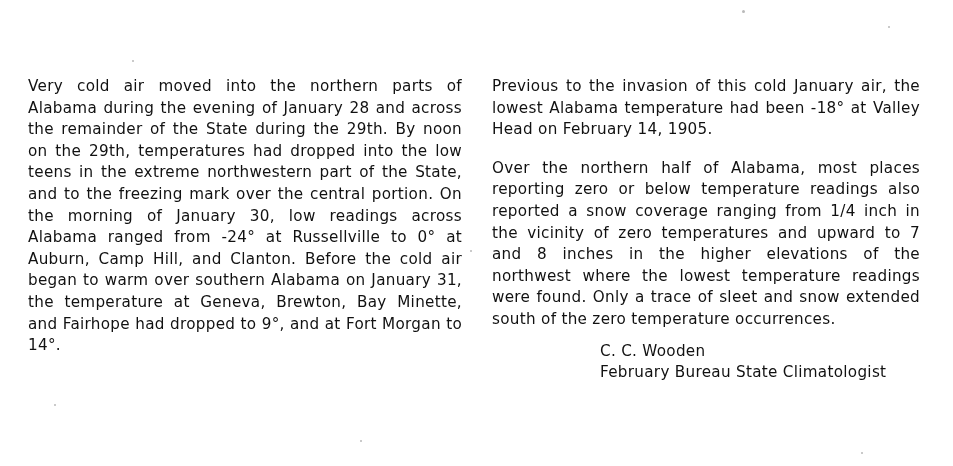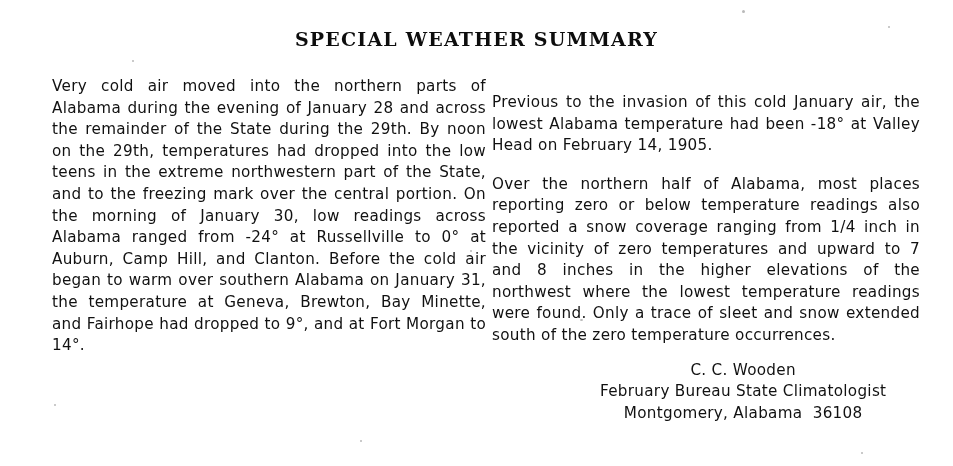--- a/index.html
+++ b/index.html
@@ -38,43 +38,40 @@
     top: 76px;
     font-size: 15.2px;
     line-height: 21.6px;
     letter-spacing: 0.3px;
     text-align: justify;
     color: #111111;
   }
   .col-left {
     left: 28px;
     width: 434px;
-    margin-left: 24px;
   }
   .col-right {
     left: 492px;
     width: 428px;
-    margin-top: 16px;
   }
   .para {
     margin: 0 0 17px 0;
     text-align: justify;
   }
   .para:last-child {
     margin-bottom: 0;
   }
   .signature {
     position: absolute;
     left: 600px;
-    top: 360px;
+    top: 341px;
     font-size: 15.2px;
     line-height: 21.4px;
     letter-spacing: 0.3px;
     color: #111111;
-    text-align: center;
   }
   .sig-line {
     white-space: pre;
   }
   
   .speck {
     position: absolute;
     background: #b9b9b9;
     border-radius: 50%;
   }
@@ -85,35 +82,33 @@
   .s5 { left: 580px; top: 319px; width: 3px; height: 2px; }
   .s6 { left: 360px; top: 440px; width: 2px; height: 2px; }
   .s7 { left: 861px; top: 452px; width: 2px; height: 2px; }
   .s8 { left: 54px;  top: 404px; width: 2px; height: 2px; }
 </style>
 </head>
 <body>
 
 <div class="page">
 
-  <div class="doc-title">SPECIAL WEATHER SUMMARY</div>
 
   <div class="col col-left">
     <p class="para">Very cold air moved into the northern parts of Alabama during the evening of January 28 and across the remainder of the State during the 29th.  By noon on the 29th, temperatures had dropped into the low teens in the extreme northwestern part of the State, and to the freezing mark over the central portion.  On the morning of January 30, low readings across Alabama ranged from -24° at Russellville to 0° at Auburn, Camp Hill, and Clanton.  Before the cold air began to warm over southern Alabama on January 31, the temperature at Geneva, Brewton, Bay Minette, and Fairhope had dropped to 9°, and at Fort Morgan to 14°.</p>
   </div>
 
   <div class="col col-right">
     <p class="para">Previous to the invasion of this cold January air, the lowest Alabama temperature had been -18° at Valley Head on February 14, 1905.</p>
     <p class="para">Over the northern half of Alabama, most places reporting zero or below temperature readings also reported a snow coverage ranging from 1/4 inch in the vicinity of zero temperatures and upward to 7 and 8 inches in the higher elevations of the northwest where the lowest temperature readings were found.  Only a trace of sleet and snow extended south of the zero temperature occurrences.</p>
   </div>
 
   <div class="signature">
     <div class="sig-line">C. C. Wooden</div>
     <div class="sig-line">February Bureau State Climatologist</div>
-    <div class="sig-line">Montgomery, Alabama  36108</div>
   </div>
 
   <div class="speck s1"></div>
   <div class="speck s2"></div>
   <div class="speck s3"></div>
   <div class="speck s4"></div>
   <div class="speck s5"></div>
   <div class="speck s6"></div>
   <div class="speck s7"></div>
   <div class="speck s8"></div>

